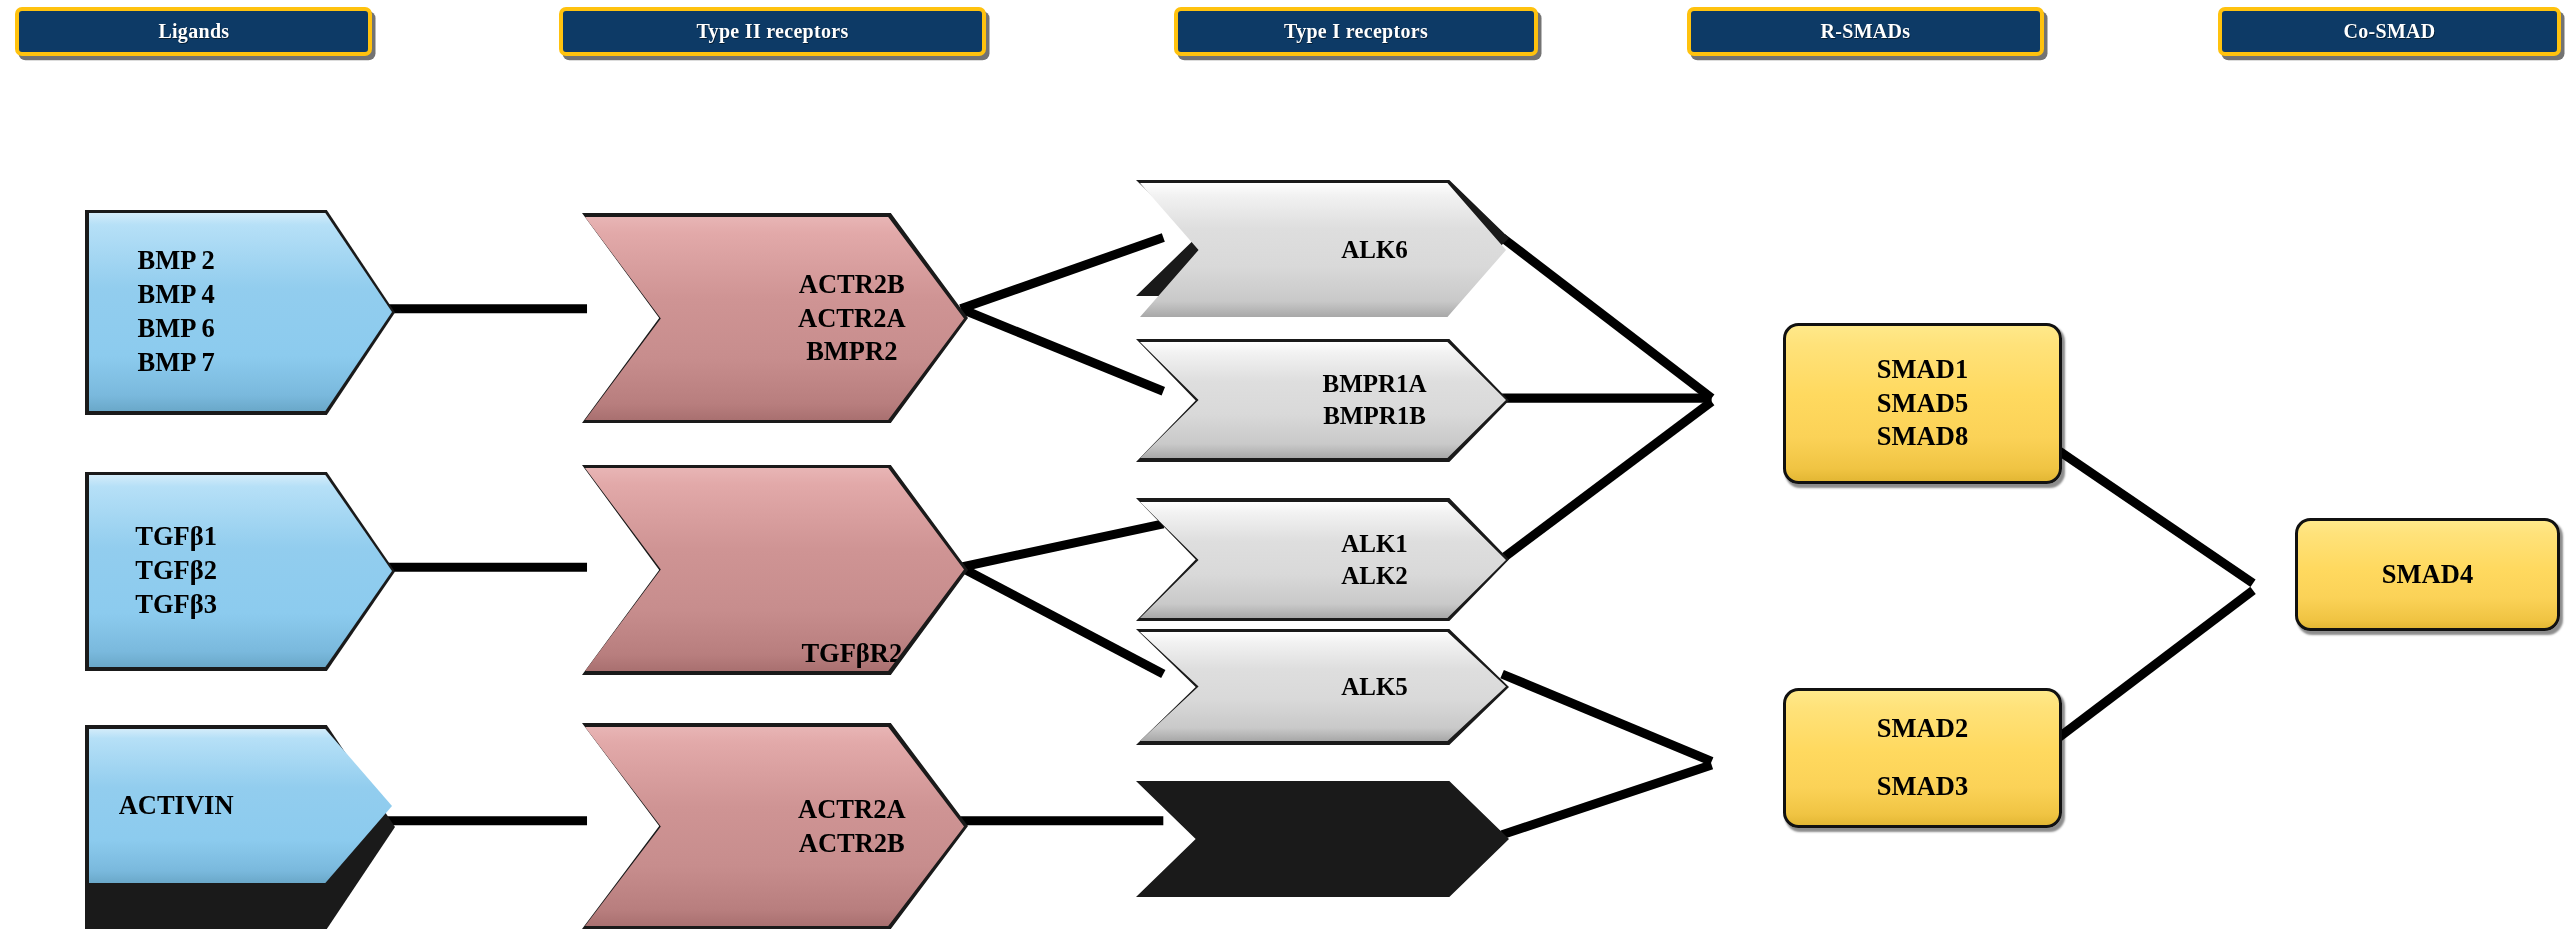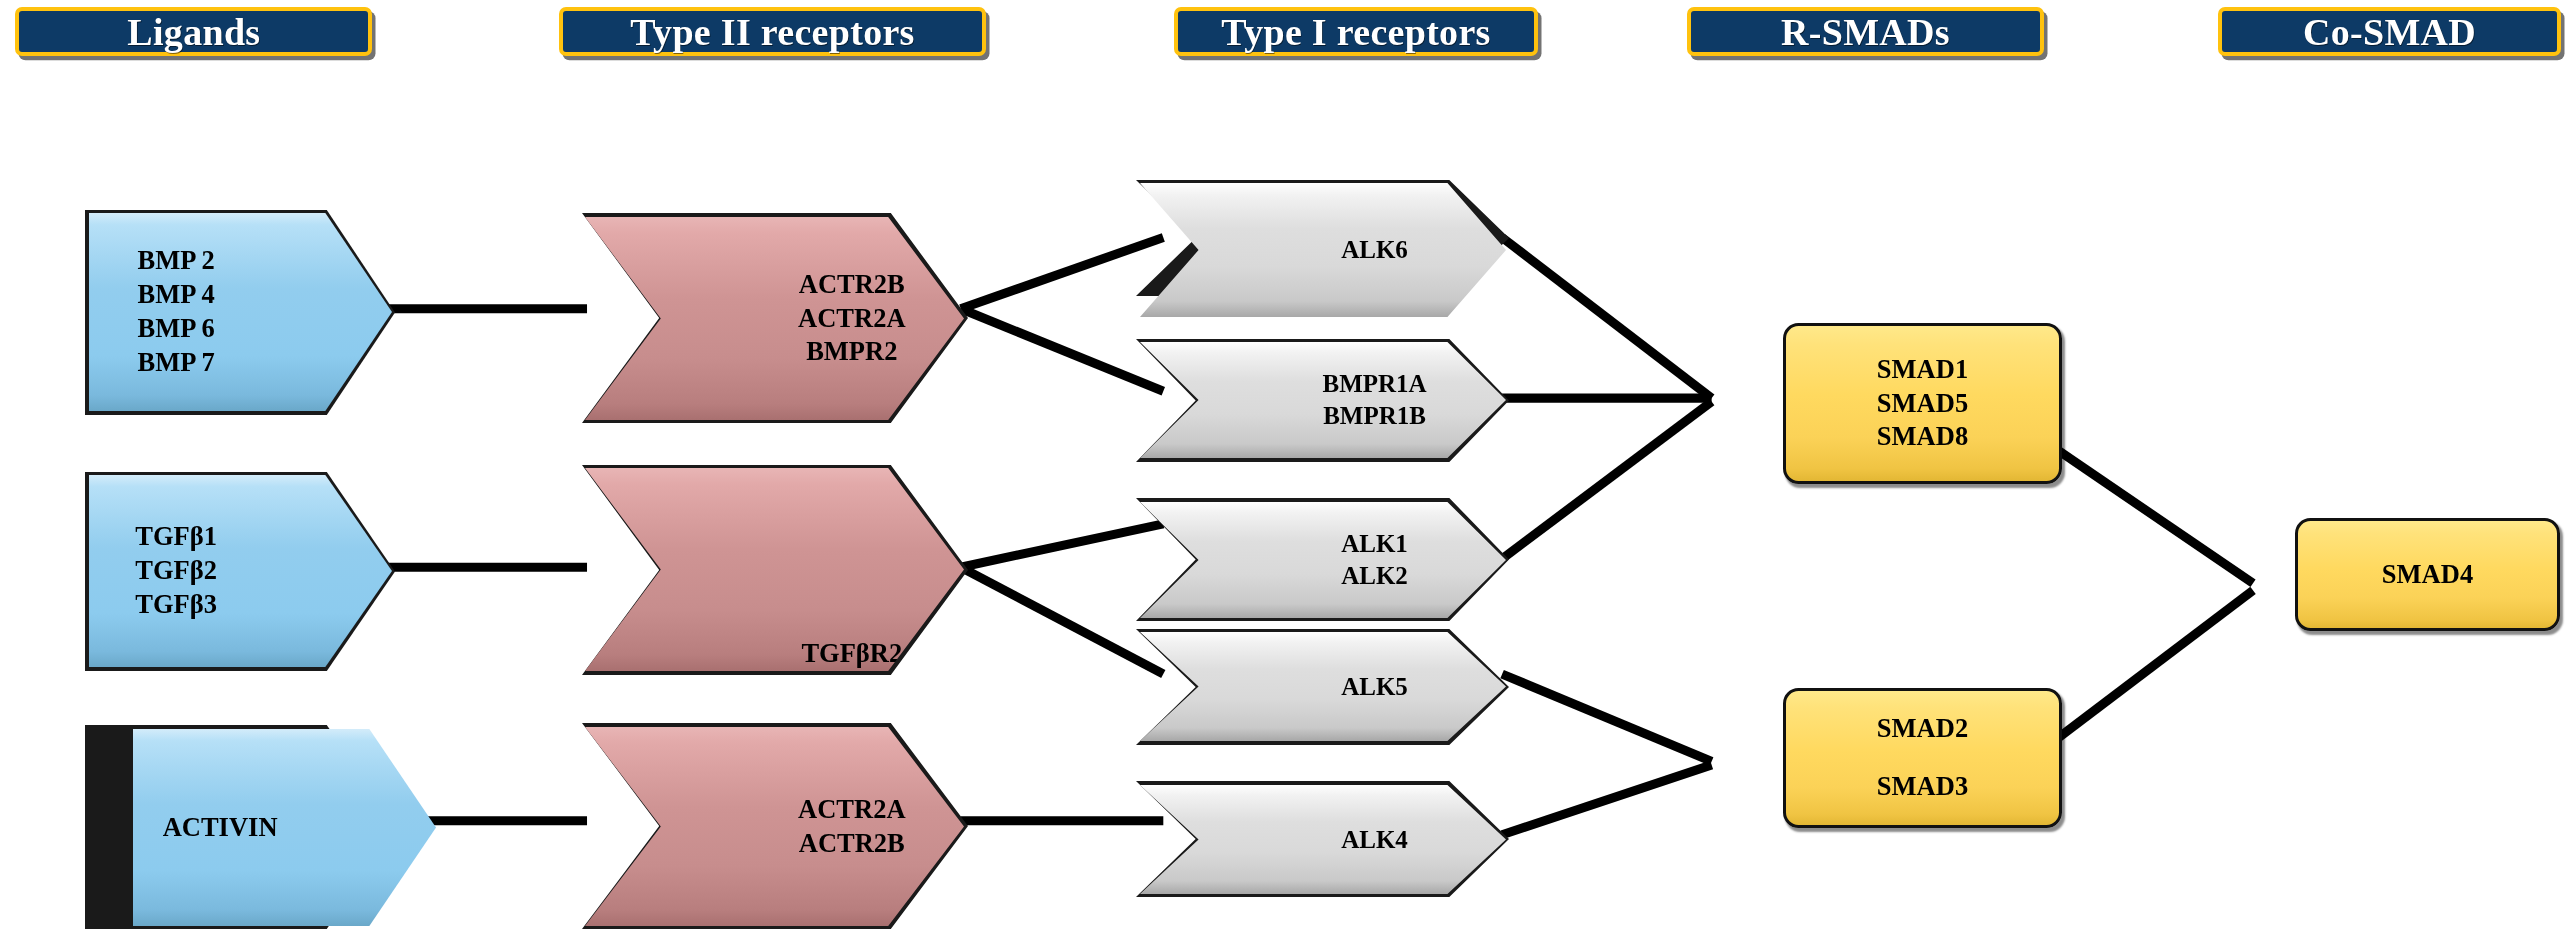--- a/index.html
+++ b/index.html
@@ -43,21 +43,21 @@
     background: #0d3a66;
     border: 4.9px solid #ffc20e;
     border-radius: 7px;
     box-shadow: 3.5px 4.2px 0 rgba(0,0,0,0.55);
     display: flex;
     align-items: center;
     justify-content: center;
     height: 41px;
     color: #ffffff;
     font-weight: bold;
-    font-size: 38px;
+    font-size: 20px;
     letter-spacing: 0.3px;
     text-shadow: 0.7px 0.7px 0 rgba(0,0,0,0.5);
     white-space: nowrap;
   }
 
   
   .node {
     position: absolute;
     z-index: 3;
     display: flex;
@@ -203,21 +203,21 @@
   </div>
 
   <div class="ligand-outline" style="left:85px; top:472px; width:310px; height:199px;"></div>
   <div class="node ligand" style="left:89px; top:475px; width:303px; height:192px;">
     <span class="line">TGFβ1</span>
     <span class="line">TGFβ2</span>
     <span class="line">TGFβ3</span>
   </div>
 
   <div class="ligand-outline" style="left:85px; top:725px; width:310px; height:204px;"></div>
-  <div class="node ligand" style="left:89px; top:729px; width:303px; height:197px;margin-left:44px;">
+  <div class="node ligand" style="left:89px; top:729px; width:303px; height:154px;">
     <span class="line">ACTIVIN</span>
   </div>
 
   <div class="typeii-outline" style="left:582px; top:213px; width:386px; height:210px;"></div>
   <div class="node typeii" style="left:585px; top:217px; width:379px; height:203px;">
     <span class="line">ACTR2B</span>
     <span class="line">ACTR2A</span>
     <span class="line">BMPR2</span>
   </div>
 
@@ -248,23 +248,20 @@
     <span class="line">ALK1</span>
     <span class="line">ALK2</span>
   </div>
 
   <div class="typei-outline" style="left:1136px; top:629px; width:373px; height:116px;"></div>
   <div class="node typei" style="left:1140px; top:632px; width:366px; height:109px;">
     <span class="line">ALK5</span>
   </div>
 
   <div class="typei-outline" style="left:1136px; top:781px; width:373px; height:116px;"></div>
-  <div class="node typei" style="left:1140px; top:785px; width:366px; height:109px;">
-    <span class="line">ALK4</span>
-  </div>
 
   <div class="node smad" style="left:1738px; top:323px; width:279px; height:161px;">
     <span class="line">SMAD1</span>
     <span class="line">SMAD5</span>
     <span class="line">SMAD8</span>
   </div>
 
   <div class="node smad" style="left:1738px; top:688px; width:279px; height:140px;gap:24px;">
     <span class="line">SMAD2</span>
     <span class="line">SMAD3</span>

